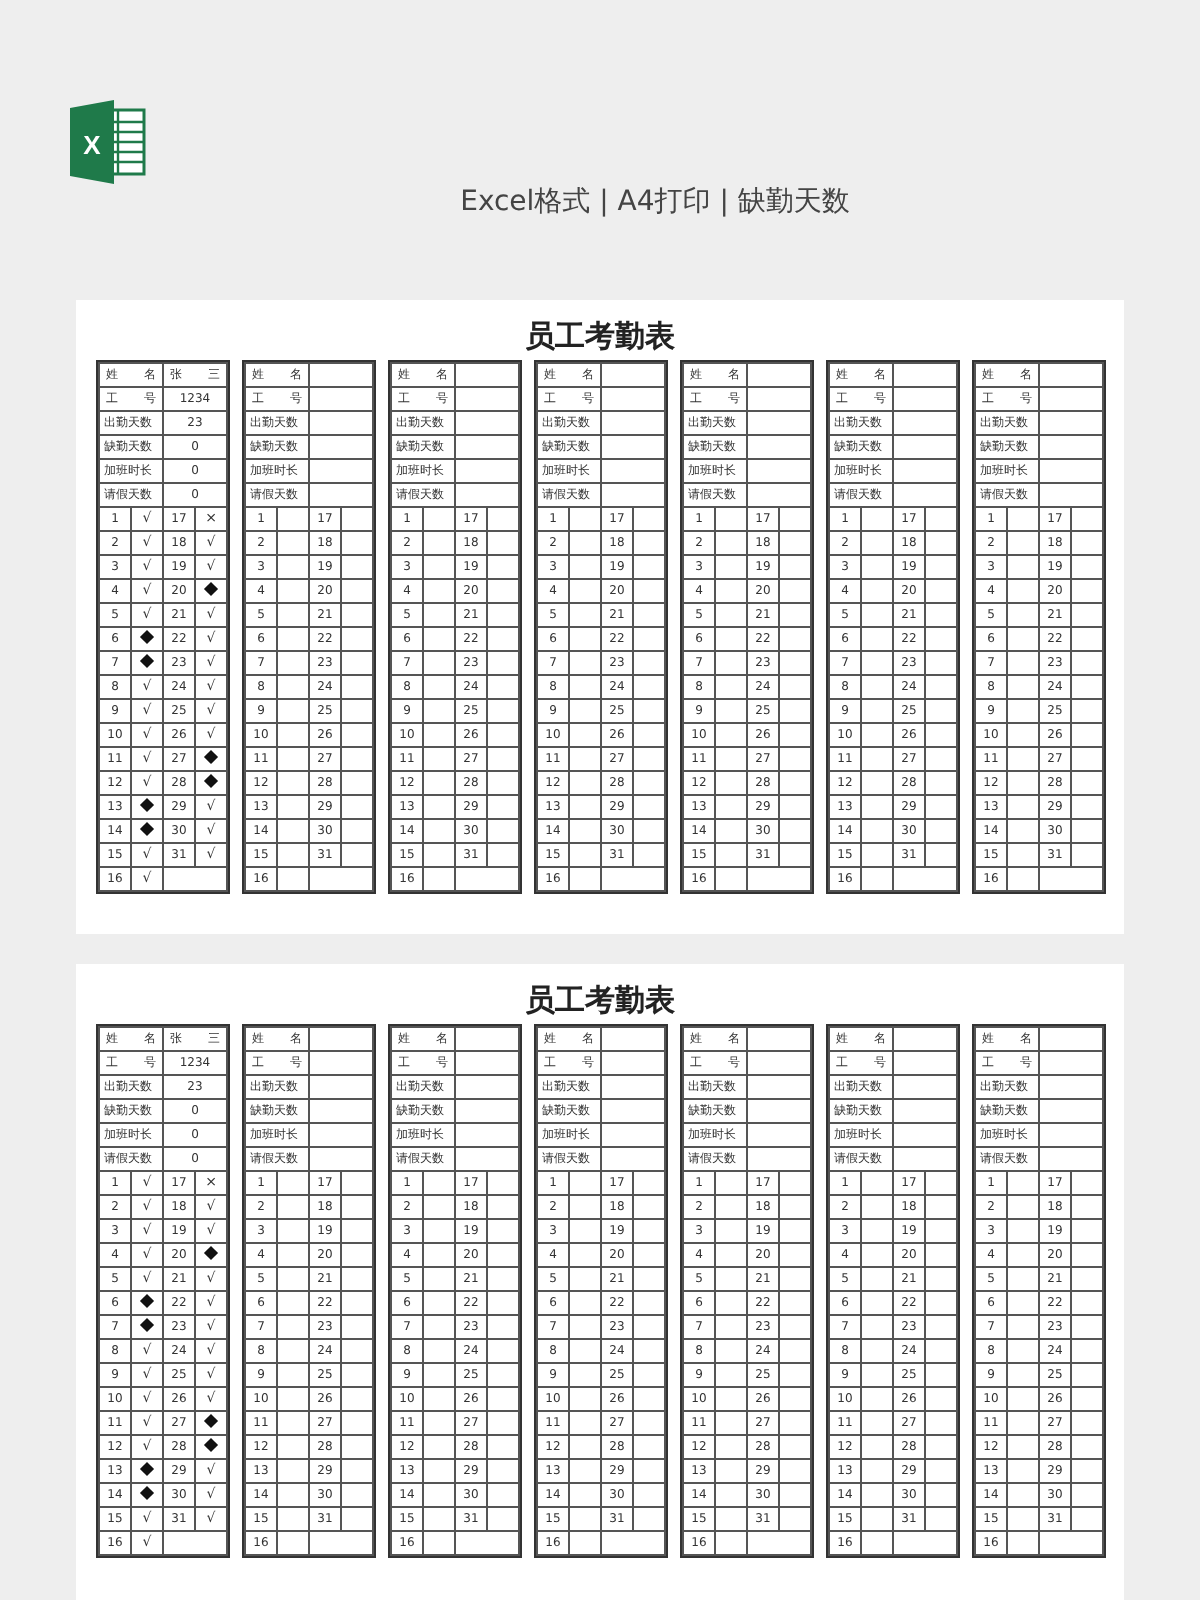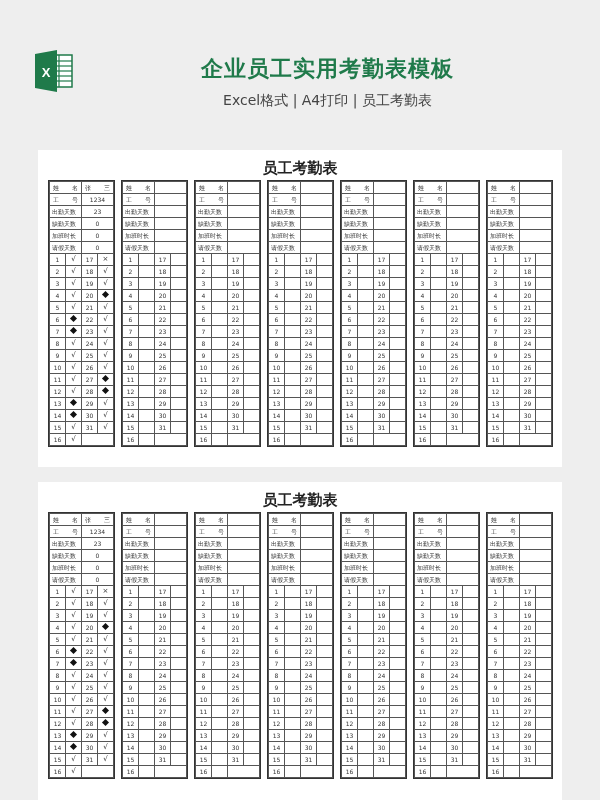--- a/index.html
+++ b/index.html
@@ -30,22 +30,21 @@
       <line x1="24" y1="5" x2="24" y2="37"></line>
       <line x1="14" y1="11" x2="37" y2="11"></line>
         <line x1="14" y1="16" x2="37" y2="16"></line>
       <line x1="14" y1="21" x2="37" y2="21"></line>
         <line x1="14" y1="26" x2="37" y2="26"></line>
       <line x1="14" y1="31" x2="37" y2="31"></line>
     </g>
     <polygon points="0,4 22,0 22,42 0,38" fill="#1f7a4a"></polygon>
     <text x="11" y="27" text-anchor="middle" fill="#fff" font-size="13" font-weight="bold" font-family="Liberation Sans, sans-serif">X</text>
   </svg>
-  <div class="title">企业员工实用考勤表模板</div>
-  <div class="subtitle">Excel格式 | A4打印 | 员工考勤表</div>
+  <div class="subtitle">Excel格式 | A4打印 | 缺勤天数</div>
 </div>
 
 <div class="card card1">
   <div class="card-title">员工考勤表</div>
   <div class="sheets-host">
       <div class="sheet" style="left: 10px;">
         <table>
           <colgroup>
             <col style="width:25%">
             <col style="width:25%">

